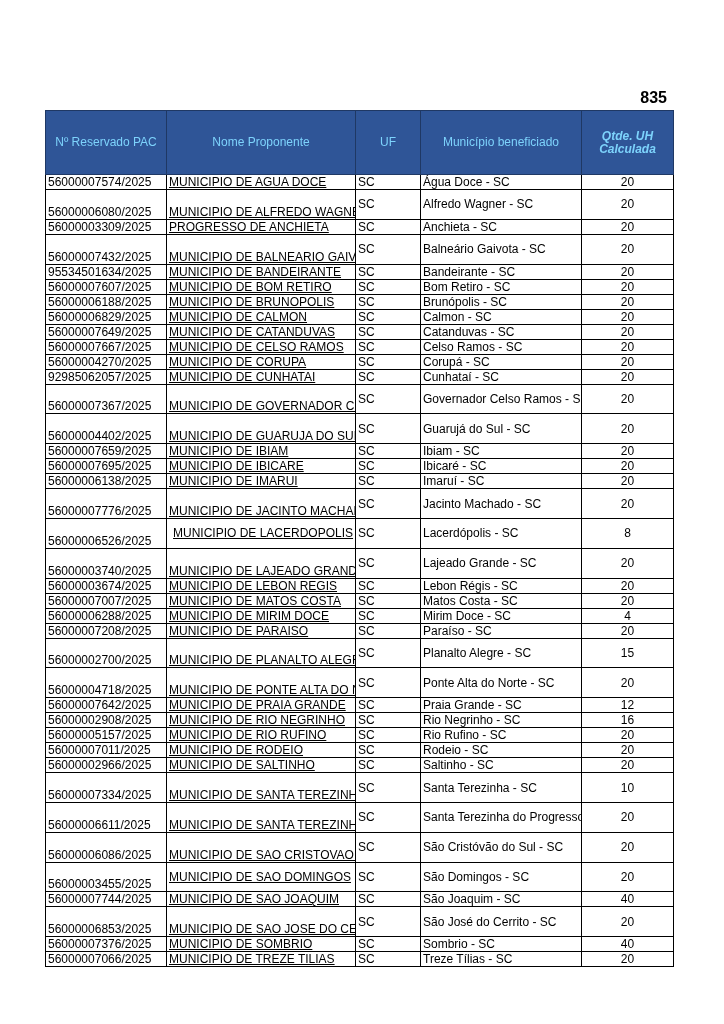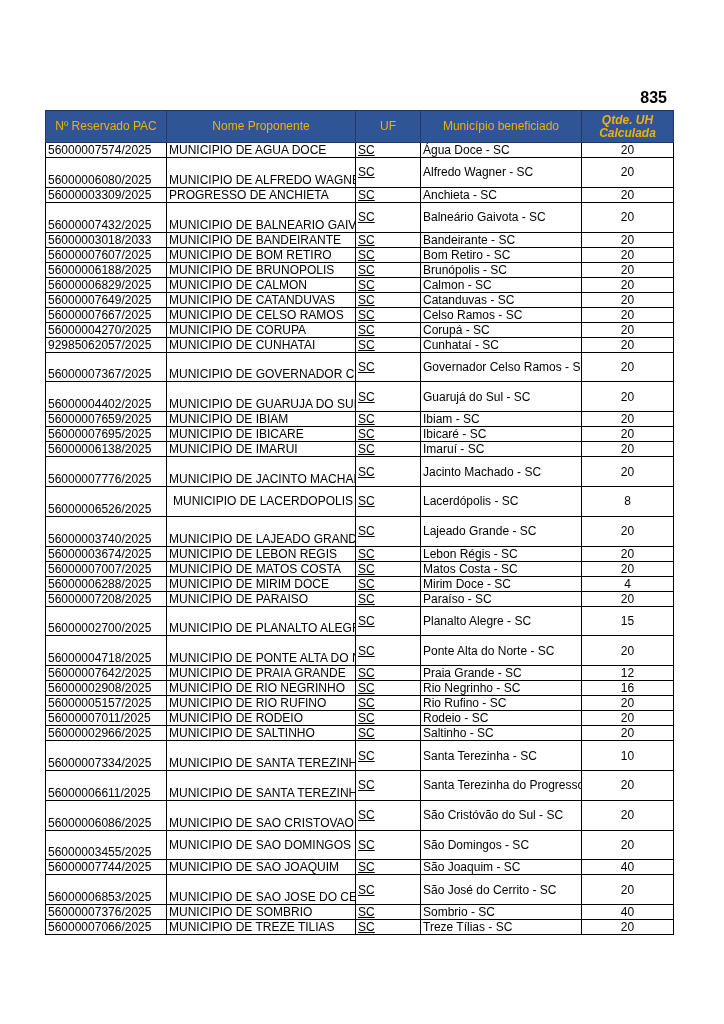--- a/index.html
+++ b/index.html
@@ -4,28 +4,28 @@
 <style>
   html, body { margin: 0; padding: 0; background: #ffffff; }
   body { width: 724px; height: 1024px; position: relative; overflow: hidden; font-family: "Liberation Sans", sans-serif; }
   .page-number { position: absolute; top: 89px; right: 57px; font-size: 16px; font-weight: bold; color: #000; }
   table.reg { position: absolute; top: 110px; left: 45px; border-collapse: collapse; table-layout: fixed; width: 628px; }
   table.reg col.c1 { width: 121px; }
   table.reg col.c2 { width: 189px; }
   table.reg col.c3 { width: 65px; }
   table.reg col.c4 { width: 161px; }
   table.reg col.c5 { width: 92px; }
-  table.reg th { background: #2f5597; color: #eab308; font-weight: normal; font-size: 12px; height: 31px; border: 1px solid #1f3864; text-align: center; vertical-align: middle; padding: 0 2px; line-height: 13px; }
+  table.reg th { background: #2f5597; color: #7dd3fc; font-weight: normal; font-size: 12px; height: 31px; border: 1px solid #1f3864; text-align: center; vertical-align: middle; padding: 16px 2px; line-height: 13px; }
   table.reg th.qt { font-weight: bold; font-style: italic; }
   table.reg td { border: 1px solid #000; font-size: 12px; color: #000; padding: 0 2px; line-height: 14px; overflow: hidden; white-space: nowrap; }
   tr.s td { height: 13.9px; }
   tr.d td { height: 28.8px; }
   td.num { vertical-align: bottom; }
-  td.name { vertical-align: bottom; white-space: normal; }
-  td.uf { vertical-align: middle; text-decoration: underline; }
+  td.name { vertical-align: bottom; white-space: normal; text-decoration: underline; }
+  td.uf { vertical-align: middle; }
   td.mun { vertical-align: middle; white-space: normal; }
   td.qt { text-align: center; vertical-align: middle; }
   tr.s td { vertical-align: middle; }
 </style>
 </head>
 <body>
 
 <div class="page-number">835</div>
 
 <table class="reg">
@@ -68,21 +68,21 @@
         <td class="qt">20</td>
       </tr>
       <tr class="d">
         <td class="num">56000007432/2025</td>
         <td class="name">MUNICIPIO DE BALNEARIO GAIVOTA</td>
         <td class="uf">SC</td>
         <td class="mun">Balneário Gaivota - SC</td>
         <td class="qt">20</td>
       </tr>
       <tr class="s">
-        <td class="num">56000003018/2033</td>
+        <td class="num">95534501634/2025</td>
         <td class="name">MUNICIPIO DE BANDEIRANTE</td>
         <td class="uf">SC</td>
         <td class="mun">Bandeirante - SC</td>
         <td class="qt">20</td>
       </tr>
       <tr class="s">
         <td class="num">56000007607/2025</td>
         <td class="name">MUNICIPIO DE BOM RETIRO</td>
         <td class="uf">SC</td>
         <td class="mun">Bom Retiro - SC</td>

